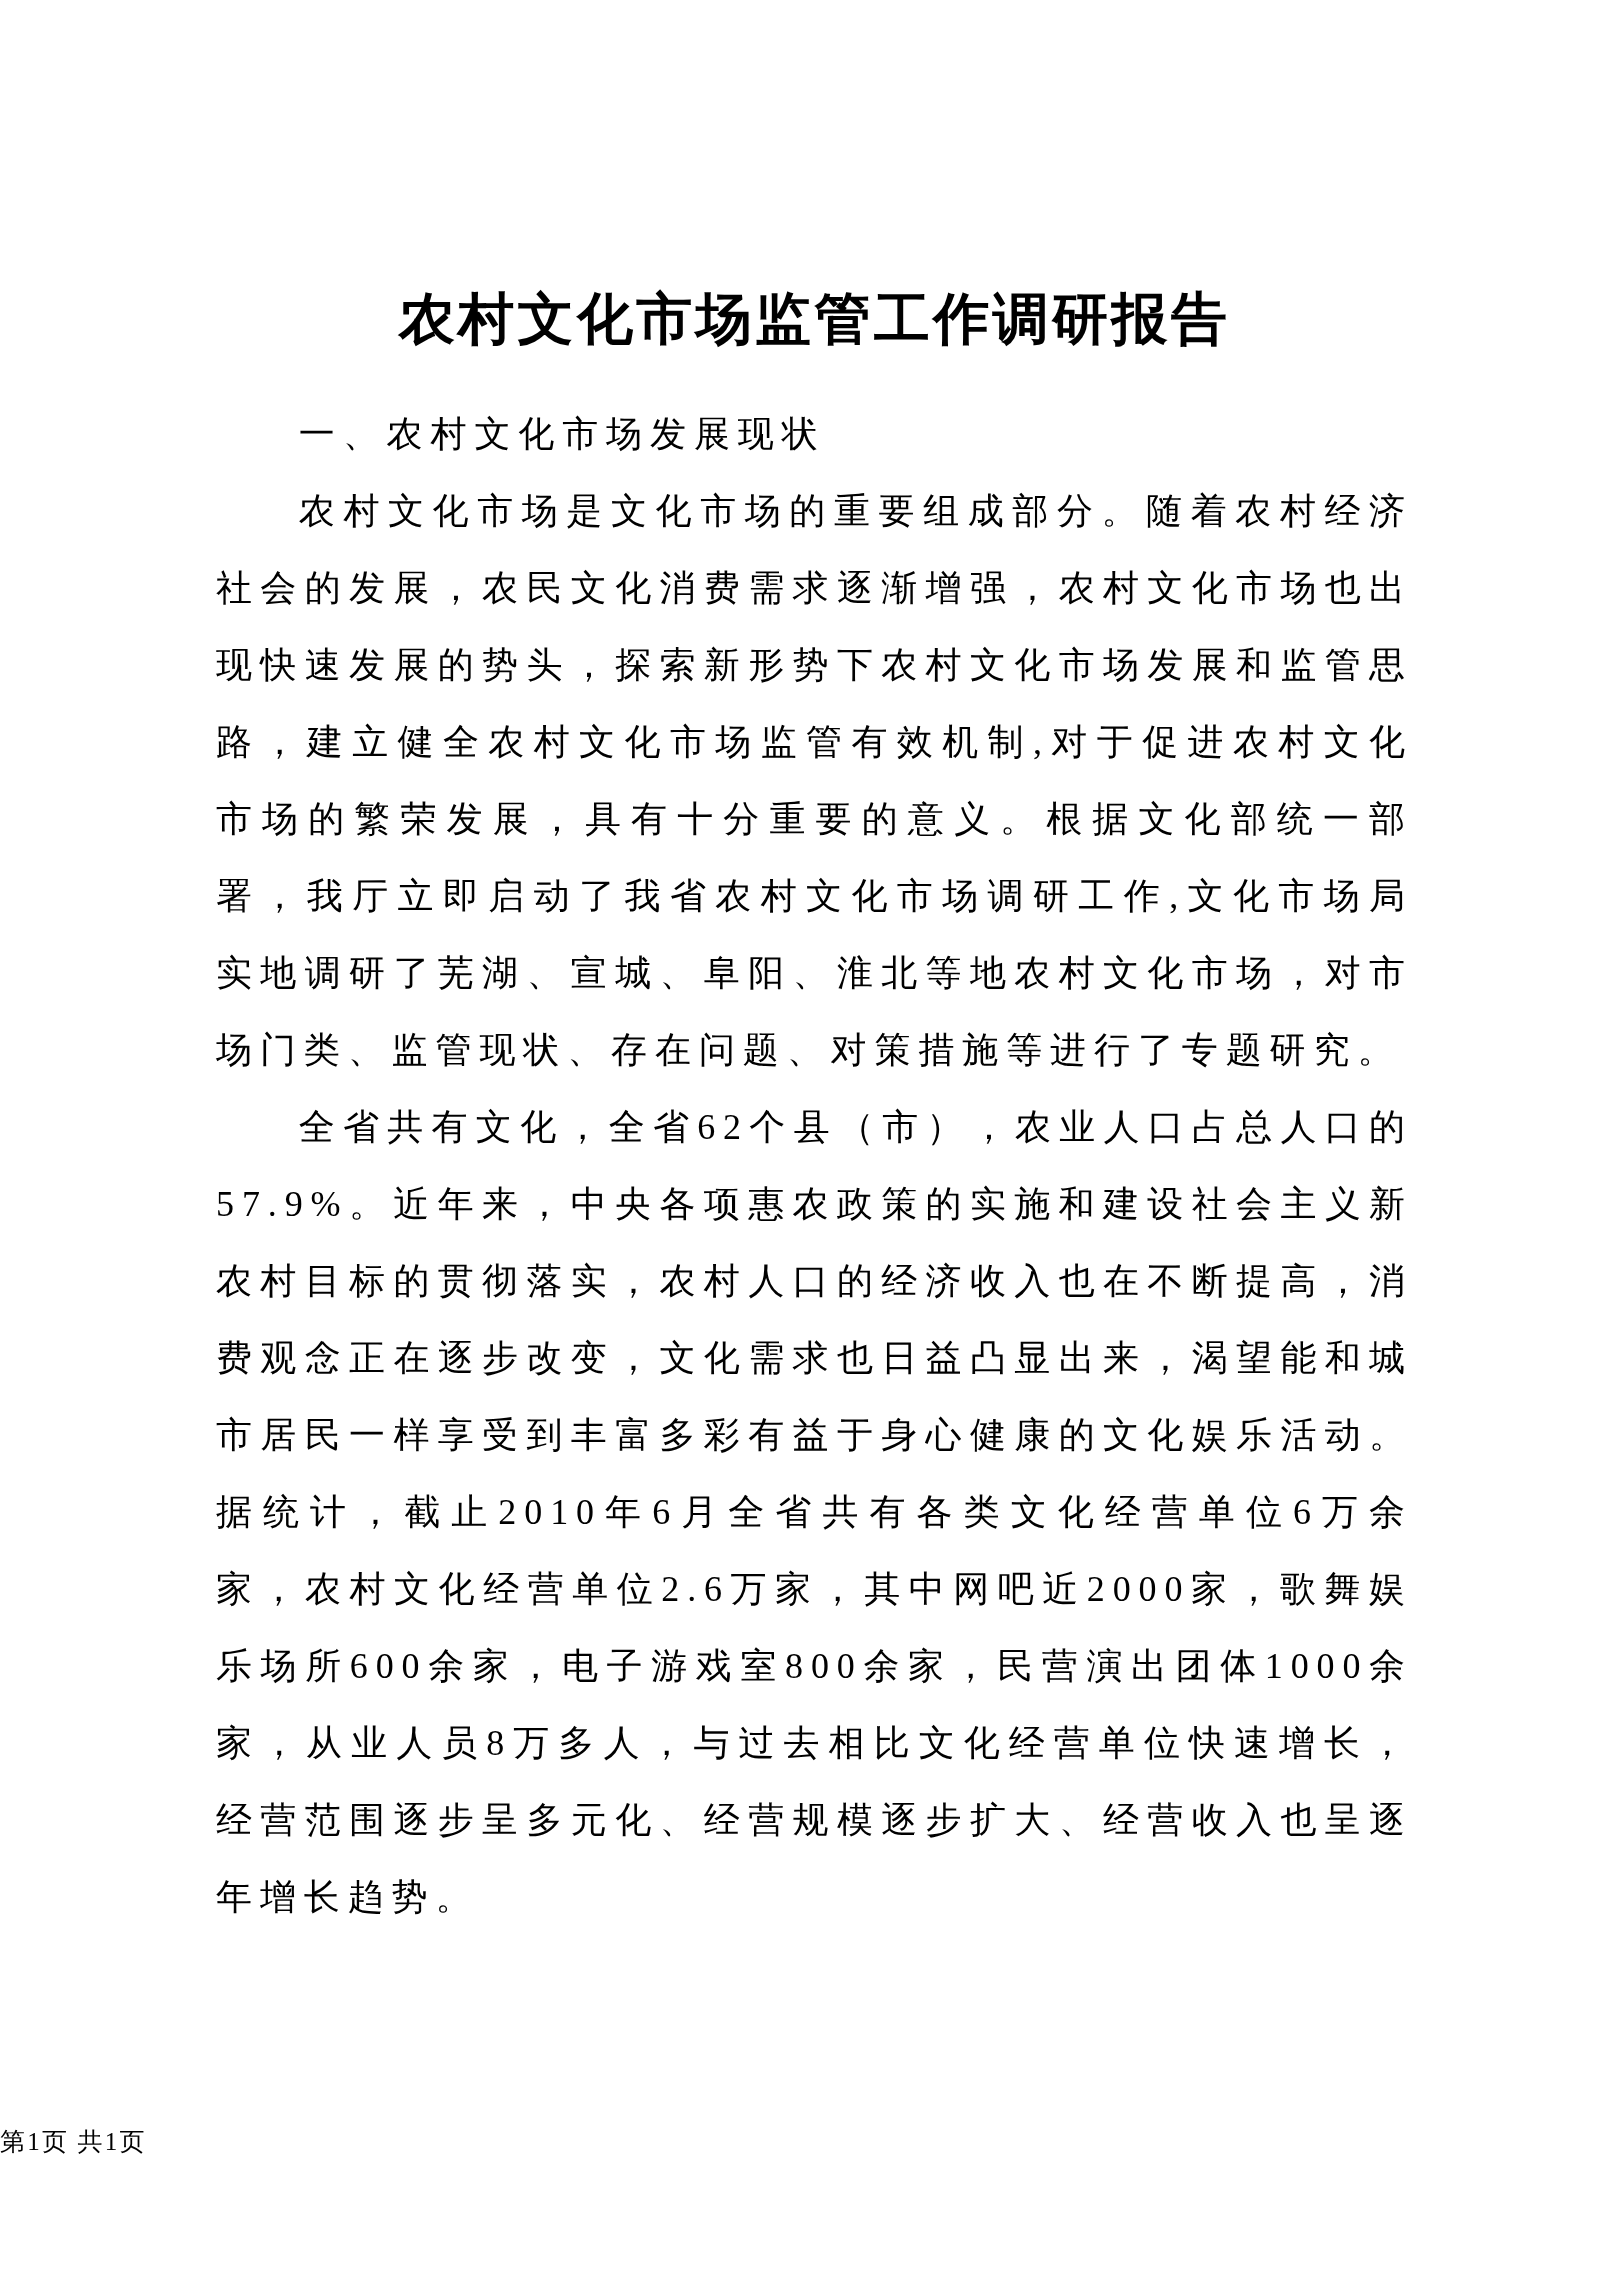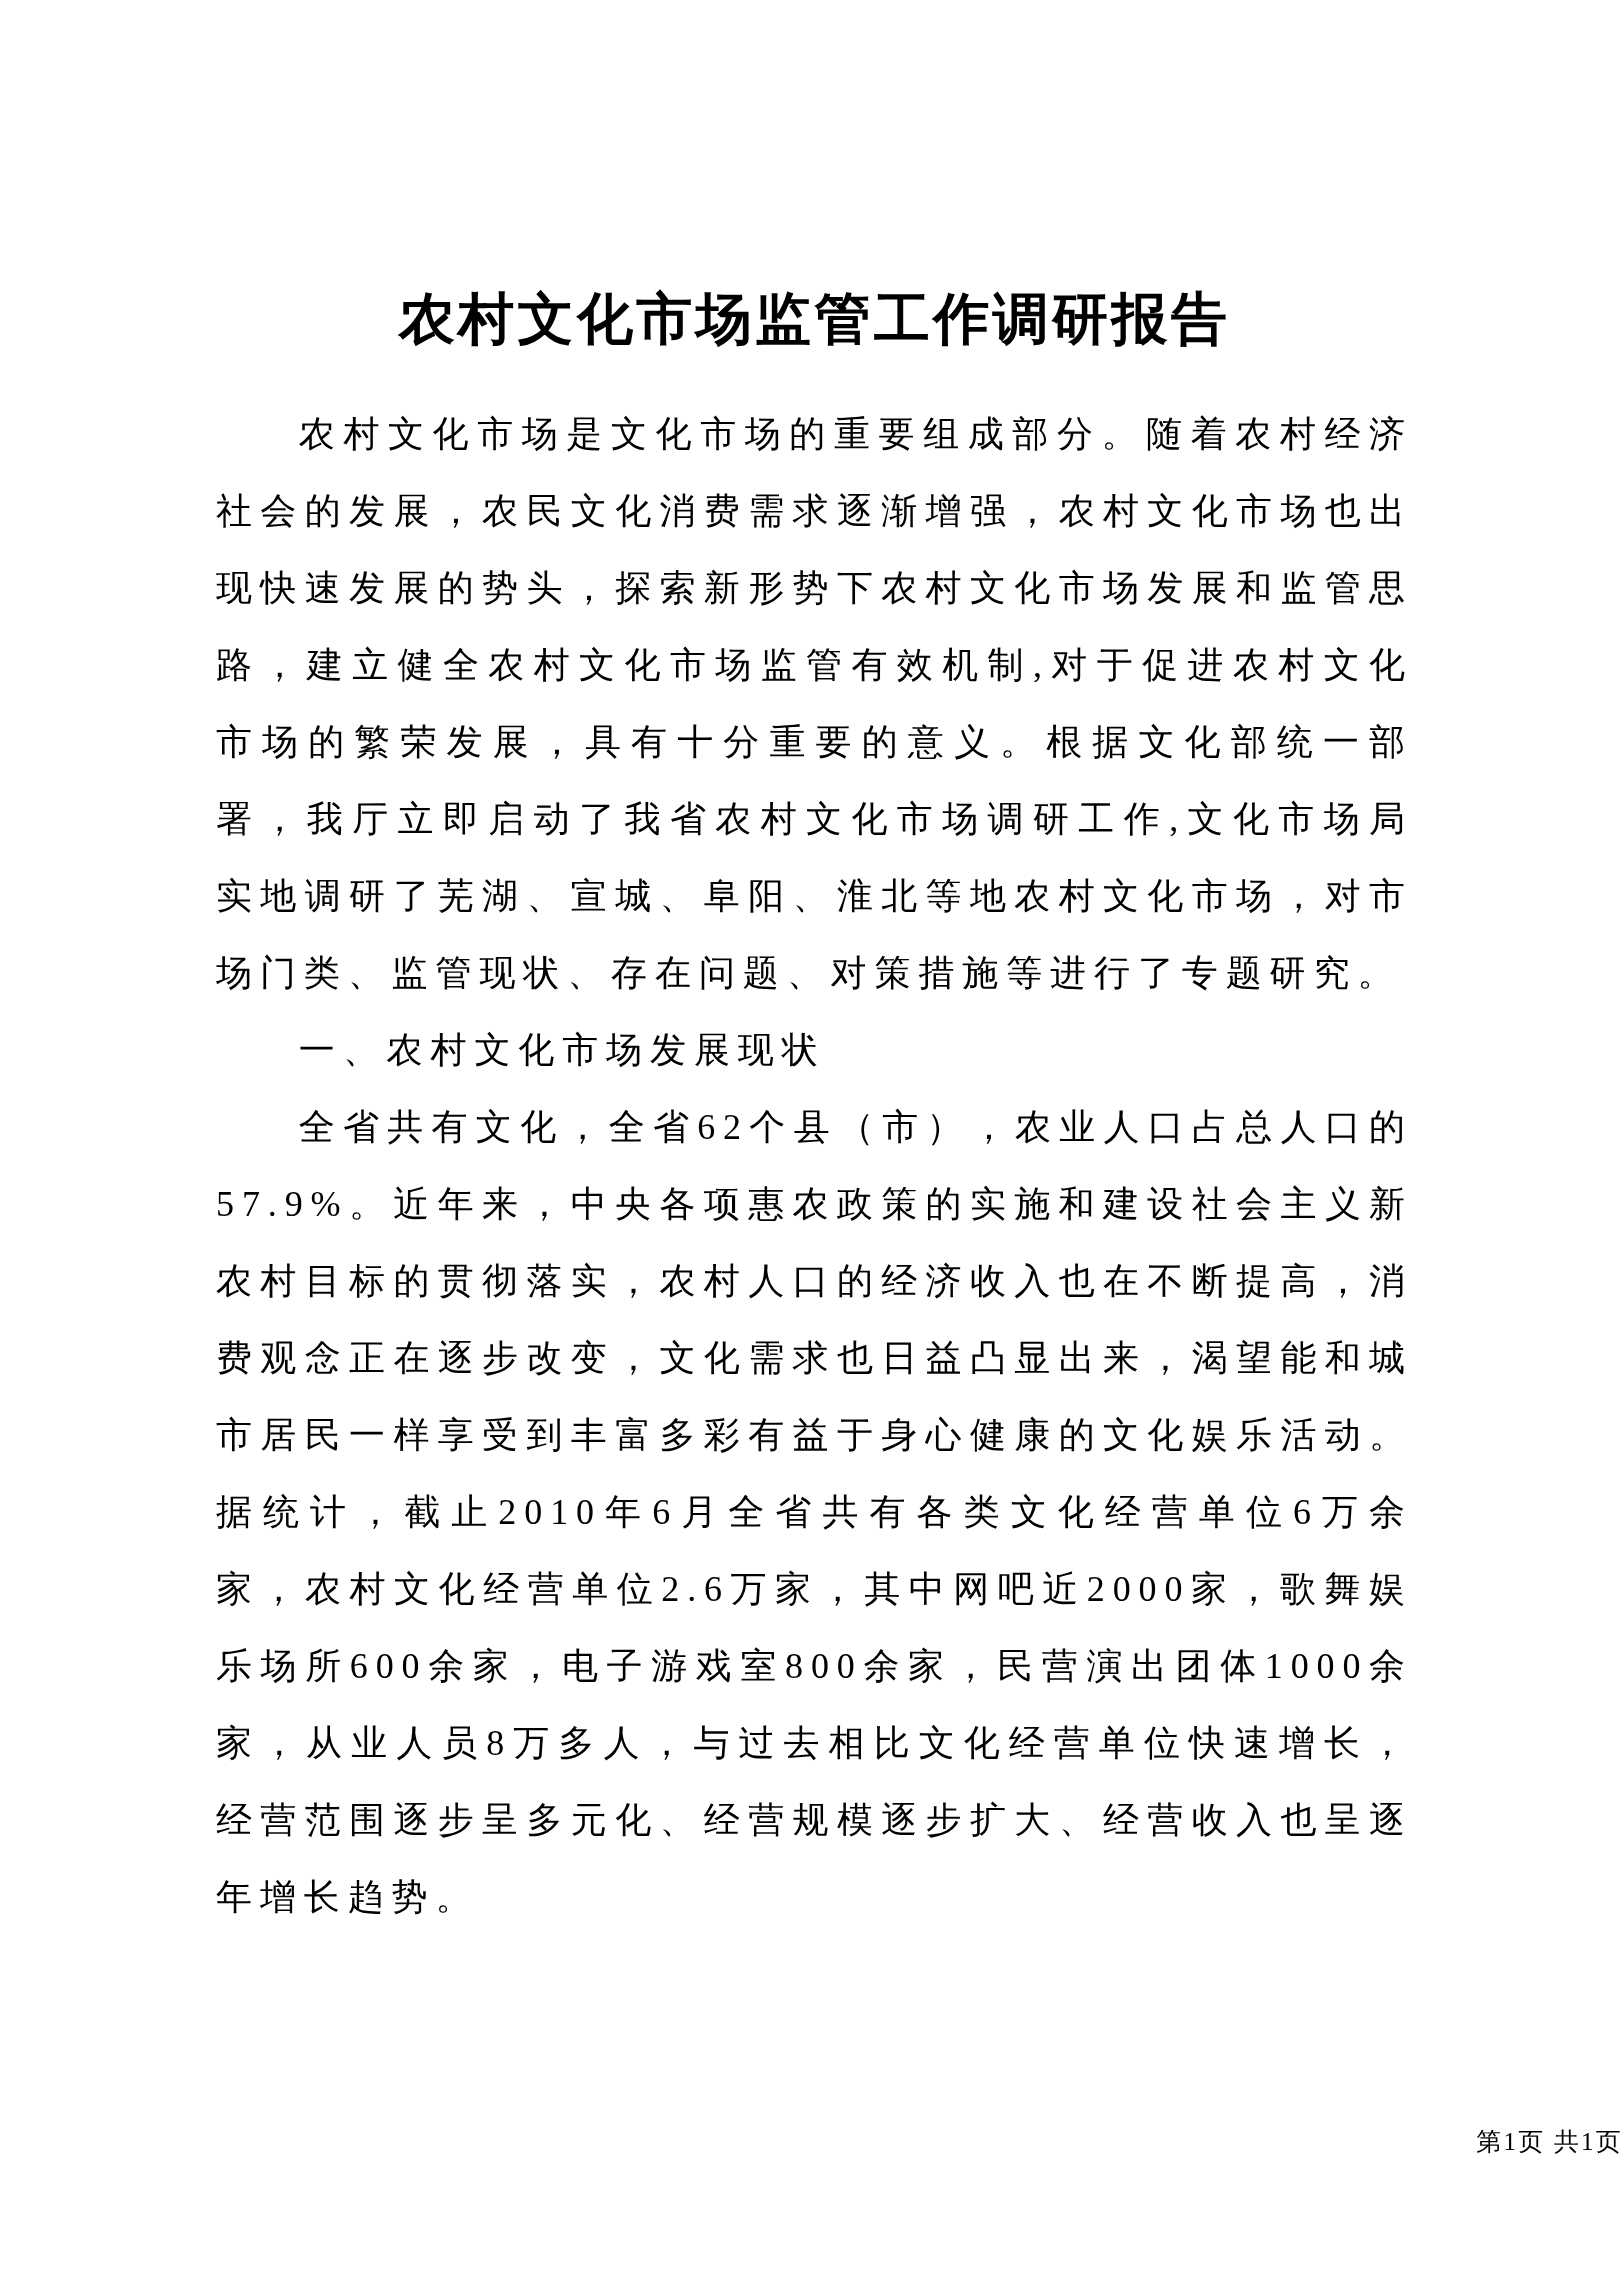--- a/index.html
+++ b/index.html
@@ -39,36 +39,36 @@
     text-justify: inter-ideograph;
     text-indent: 2.3em;
     word-break: break-all;
     color: #000000;
   }
   .doc-footer {
     position: absolute;
     left: 0;
     right: 0;
     top: 2113px;
-    text-align: right;
+    text-align: left;
     font-size: 25px;
     line-height: 34px;
     letter-spacing: 2.2px;
     color: #000000;
   }
 </style>
 </head>
 <body>
 
 <div class="page">
 
   <h1 class="doc-title">农村文化市场监管工作调研报告</h1>
 
   <div class="doc-body">
+    <p>一、农村文化市场发展现状</p>
     <p>农村文化市场是文化市场的重要组成部分。随着农村经济社会的发展，农民文化消费需求逐渐增强，农村文化市场也出现快速发展的势头，探索新形势下农村文化市场发展和监管思路，建立健全农村文化市场监管有效机制,对于促进农村文化市场的繁荣发展，具有十分重要的意义。根据文化部统一部署，我厅立即启动了我省农村文化市场调研工作,文化市场局实地调研了芜湖、宣城、阜阳、淮北等地农村文化市场，对市场门类、监管现状、存在问题、对策措施等进行了专题研究。</p>
-    <p>一、农村文化市场发展现状</p>
     <p>全省共有文化，全省62个县（市），农业人口占总人口的57.9%。近年来，中央各项惠农政策的实施和建设社会主义新农村目标的贯彻落实，农村人口的经济收入也在不断提高，消费观念正在逐步改变，文化需求也日益凸显出来，渴望能和城市居民一样享受到丰富多彩有益于身心健康的文化娱乐活动。据统计，截止2010年6月全省共有各类文化经营单位6万余家，农村文化经营单位2.6万家，其中网吧近2000家，歌舞娱乐场所600余家，电子游戏室800余家，民营演出团体1000余家，从业人员8万多人，与过去相比文化经营单位快速增长，经营范围逐步呈多元化、经营规模逐步扩大、经营收入也呈逐年增长趋势。</p>
   </div>
 
   <div class="doc-footer">第1页 共1页</div>
 
 </div>
 
 
 </body></html>

